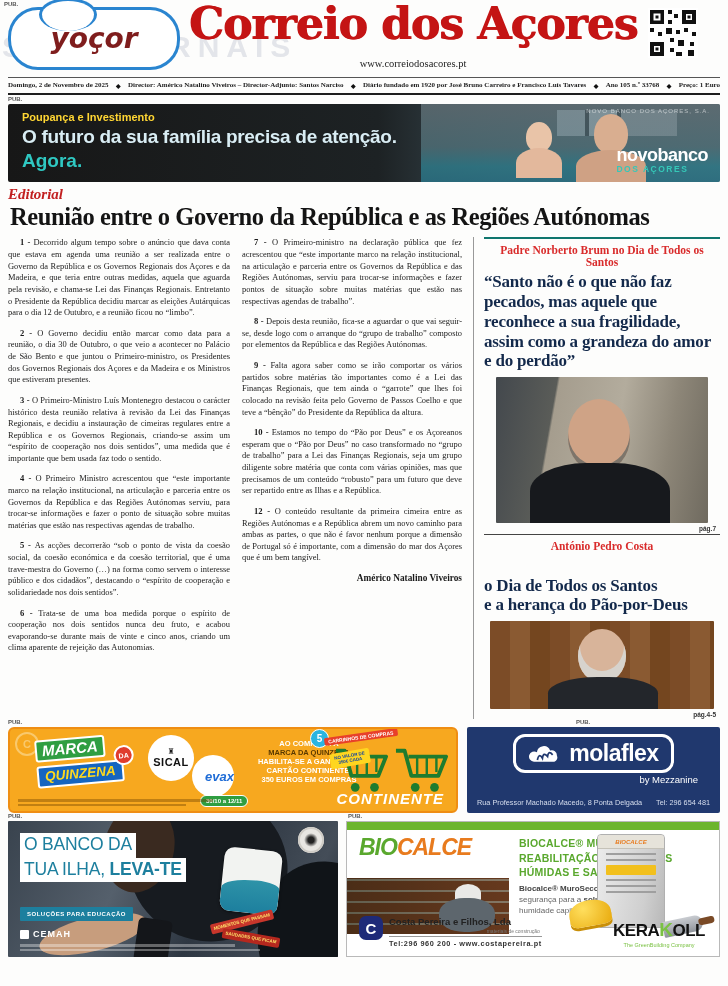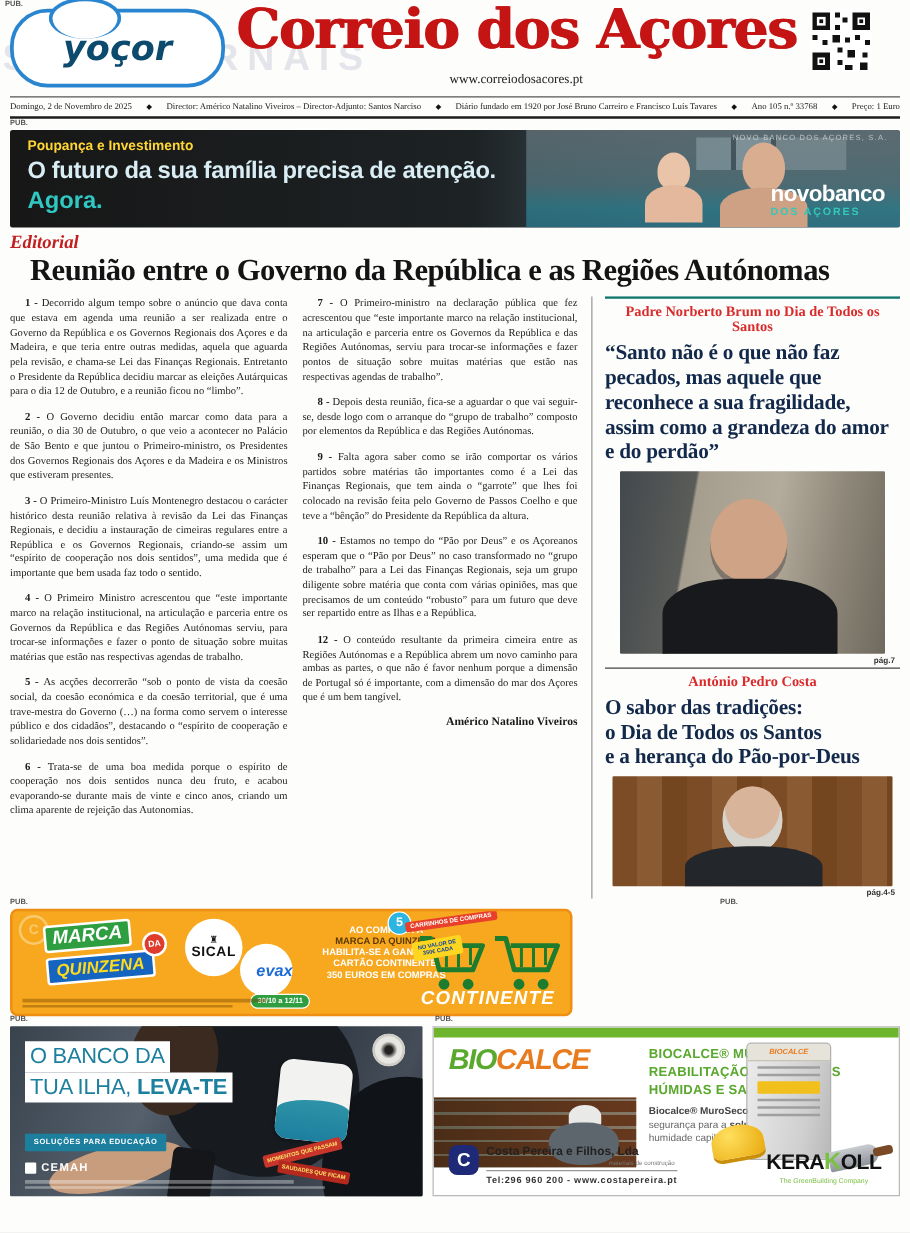--- a/index.html
+++ b/index.html
@@ -7,30 +7,30 @@
         font-family:"Liberation Serif",serif;color:#1a1a1a;margin:0 auto;}
   
   .masthead{height:96px;position:relative;}
   .pub-tl{position:absolute;left:4px;top:1px;font:bold 6px "Liberation Sans",sans-serif;color:#555;}
   .watermark{position:absolute;left:2px;top:30px;font:900 30px "Liberation Sans",sans-serif;
              letter-spacing:7px;color:rgba(150,160,178,0.25);pointer-events:none;}
   .logo-cloud{position:absolute;left:8px;top:7px;width:166px;height:57px;background:#fff;
               border:3px solid #2a85d0;border-radius:30px;display:flex;align-items:center;justify-content:center;}
   .logo-cloud::before{content:"";position:absolute;left:28px;top:-12px;width:52px;height:30px;background:#fff;
               border:3px solid #2a85d0;border-radius:50%;border-bottom:none;}
-  .logo-cloud span{position:relative;z-index:2;font:bold italic 28px "DejaVu Sans",sans-serif;color:#0c4a6e;}
+  .logo-cloud span{position:relative;z-index:2;font:bold italic 28px "DejaVu Sans",sans-serif;color:#7f1d1d;}
   .np-title{position:absolute;left:180px;right:82px;top:-4px;margin:0;text-align:center;
             font:bold 44px "DejaVu Serif",serif;color:#c41414;letter-spacing:-1px;line-height:1.25;
             text-shadow:1px 0 0 #c41414;}
   .website{position:absolute;left:180px;right:82px;top:58px;text-align:center;font-size:10.5px;color:#222;}
   .qr{position:absolute;right:30px;top:8px;width:50px;height:50px;background:#fff;}
   .qr svg{display:block;}
   .infobar{position:absolute;left:8px;right:8px;bottom:1px;border-top:1px solid #555;border-bottom:2.5px solid #1d1d1d;
            padding:3px 0 4px;display:flex;justify-content:space-between;align-items:center;
-           font-size:7px;color:#222;white-space:nowrap;}
+           font-size:7px;color:#222;white-space:nowrap;font-weight:bold;}
   .infobar .diamond{color:#111;font-size:6px;margin:0 3px;}
   
   .publine{position:relative;height:8px;margin:0 8px;font:bold 6px "Liberation Sans",sans-serif;color:#555;}
   .publine .p2{position:absolute;left:568px;top:0;}
   .publine .p3{position:absolute;left:340px;top:0;}
   
   .banner{margin:0 8px;height:78px;position:relative;overflow:hidden;border-radius:2px;
           background:linear-gradient(90deg,#171717 0%,#1d2224 52%,#37474f 68%,#53646c 84%,#5d7078 100%);
           font-family:"Liberation Sans",sans-serif;}
   .banner .pool{position:absolute;right:0;top:0;width:42%;height:100%;
@@ -44,21 +44,21 @@
   .banner-text{position:absolute;left:14px;top:7px;z-index:3;}
   .banner-kicker{font-weight:bold;font-size:11px;color:#ffd633;margin-bottom:3px;}
   .banner-headline{font-weight:bold;font-size:19px;color:#d9edf4;letter-spacing:-0.3px;margin-bottom:2px;}
   .banner-cta{font-weight:bold;font-size:19px;color:#2fc8c2;}
   .corner-note{position:absolute;right:10px;top:4px;font-size:6px;color:rgba(255,255,255,0.55);letter-spacing:1px;z-index:3;}
   .nb-brand{position:absolute;right:12px;bottom:8px;text-align:left;z-index:3;}
   .nb-brand .nb1{font-weight:bold;font-size:18px;color:#fff;letter-spacing:-0.5px;line-height:1;}
   .nb-brand .nb2{font-weight:bold;font-size:8.5px;color:#35c8b8;letter-spacing:1.5px;}
   
   .ed-label{margin:4px 8px 0;font:bold italic 15px "Liberation Serif",serif;color:#c22020;}
-  .ed-headline{margin:0 24px;font:bold 24.5px "Liberation Serif",serif;color:#141414;line-height:1.12;letter-spacing:-0.4px;}
+  .ed-headline{margin:0 10px;font:bold 24.5px "Liberation Serif",serif;color:#141414;line-height:1.12;letter-spacing:-0.4px;}
   .columns{margin:7px 8px 0;display:flex;height:482px;overflow:hidden;}
   .col1{flex:0 0 222px;}
   .gap{flex:0 0 12px;}
   .col2{flex:0 0 220px;}
   .rail{flex:1;border-left:1px solid #999;margin-left:11px;padding-left:10px;}
   .para{font-size:8.45px;line-height:1.37;text-align:justify;text-indent:12px;margin:0 0 9px;}
   .para b{font-size:8.6px;}
   .signature{text-align:right;font-weight:bold;font-size:9.3px;margin-top:3px;}
   .story1{border-top:2px solid #0f766e;padding-top:4px;}
   .kicker{font:bold 11.5px "Liberation Serif",serif;color:#d92b2b;text-align:center;margin:1px 0 4px;}
@@ -292,21 +292,21 @@
       <div class="story1">
         <div class="kicker">Padre Norberto Brum no Dia de Todos os Santos</div>
         <div class="rail-headline">“Santo não é o que não faz pecados, mas aquele que reconhece a sua fragilidade, assim como a grandeza do amor e do perdão”</div>
         <div class="photo photo-priest"></div>
         <div class="pag">pág.7</div>
         <div class="rail-rule"></div>
       </div>
       <div class="story2">
         <div class="kicker">António Pedro Costa</div>
         <div class="rail-headline">
-          <span>O sabor das tradições:</span><br>
+          <br>
           <span>o Dia de Todos os Santos</span><br>
           <span>e a herança do Pão-por-Deus</span>
         </div>
         <div class="photo photo2 photo-costa"></div>
         <div class="pag">pág.4-5</div>
       </div>
     </aside>
   </div>
 
   <div class="publine">
@@ -356,20 +356,34 @@
         </svg>
       </div>
       <div class="cart-tag">NO VALOR DE 350€ CADA</div>
       <div class="fineprint">
           <i></i>
           <i></i>
         </div>
       <div class="cont-logo">CONTINENTE</div>
     </div>
 
+    <div class="molaflex">
+      <div class="mola-box">
+        <svg width="34" height="22" viewBox="0 0 40 24">
+          <path d="M7 21 a6 6 0 1 1 3.5-11 A8 8 0 0 1 26 8 a6 6 0 0 1 8 6 a5 5 0 0 1-3 7 z" fill="#fff"></path>
+          <path d="M11 19 q2-9 6-2 q1-8 6-2 q1-8 6-2" stroke="#20386e" fill="none" stroke-width="2"></path>
+        </svg>
+        <span class="mola-word">molaflex</span>
+      </div>
+      <div class="mezz">by Mezzanine</div>
+      <div class="mola-foot">
+        <span>Rua Professor Machado Macedo, 8 Ponta Delgada</span>
+        <span>Tel: 296 654 481</span>
+      </div>
+    </div>
   </div>
 
   <div class="publine">
     <span>PUB.</span>
     <span class="p3">PUB.</span>
   </div>
   <div class="ads2">
 
     <div class="cemah">
       <div class="cape cp1"></div>

